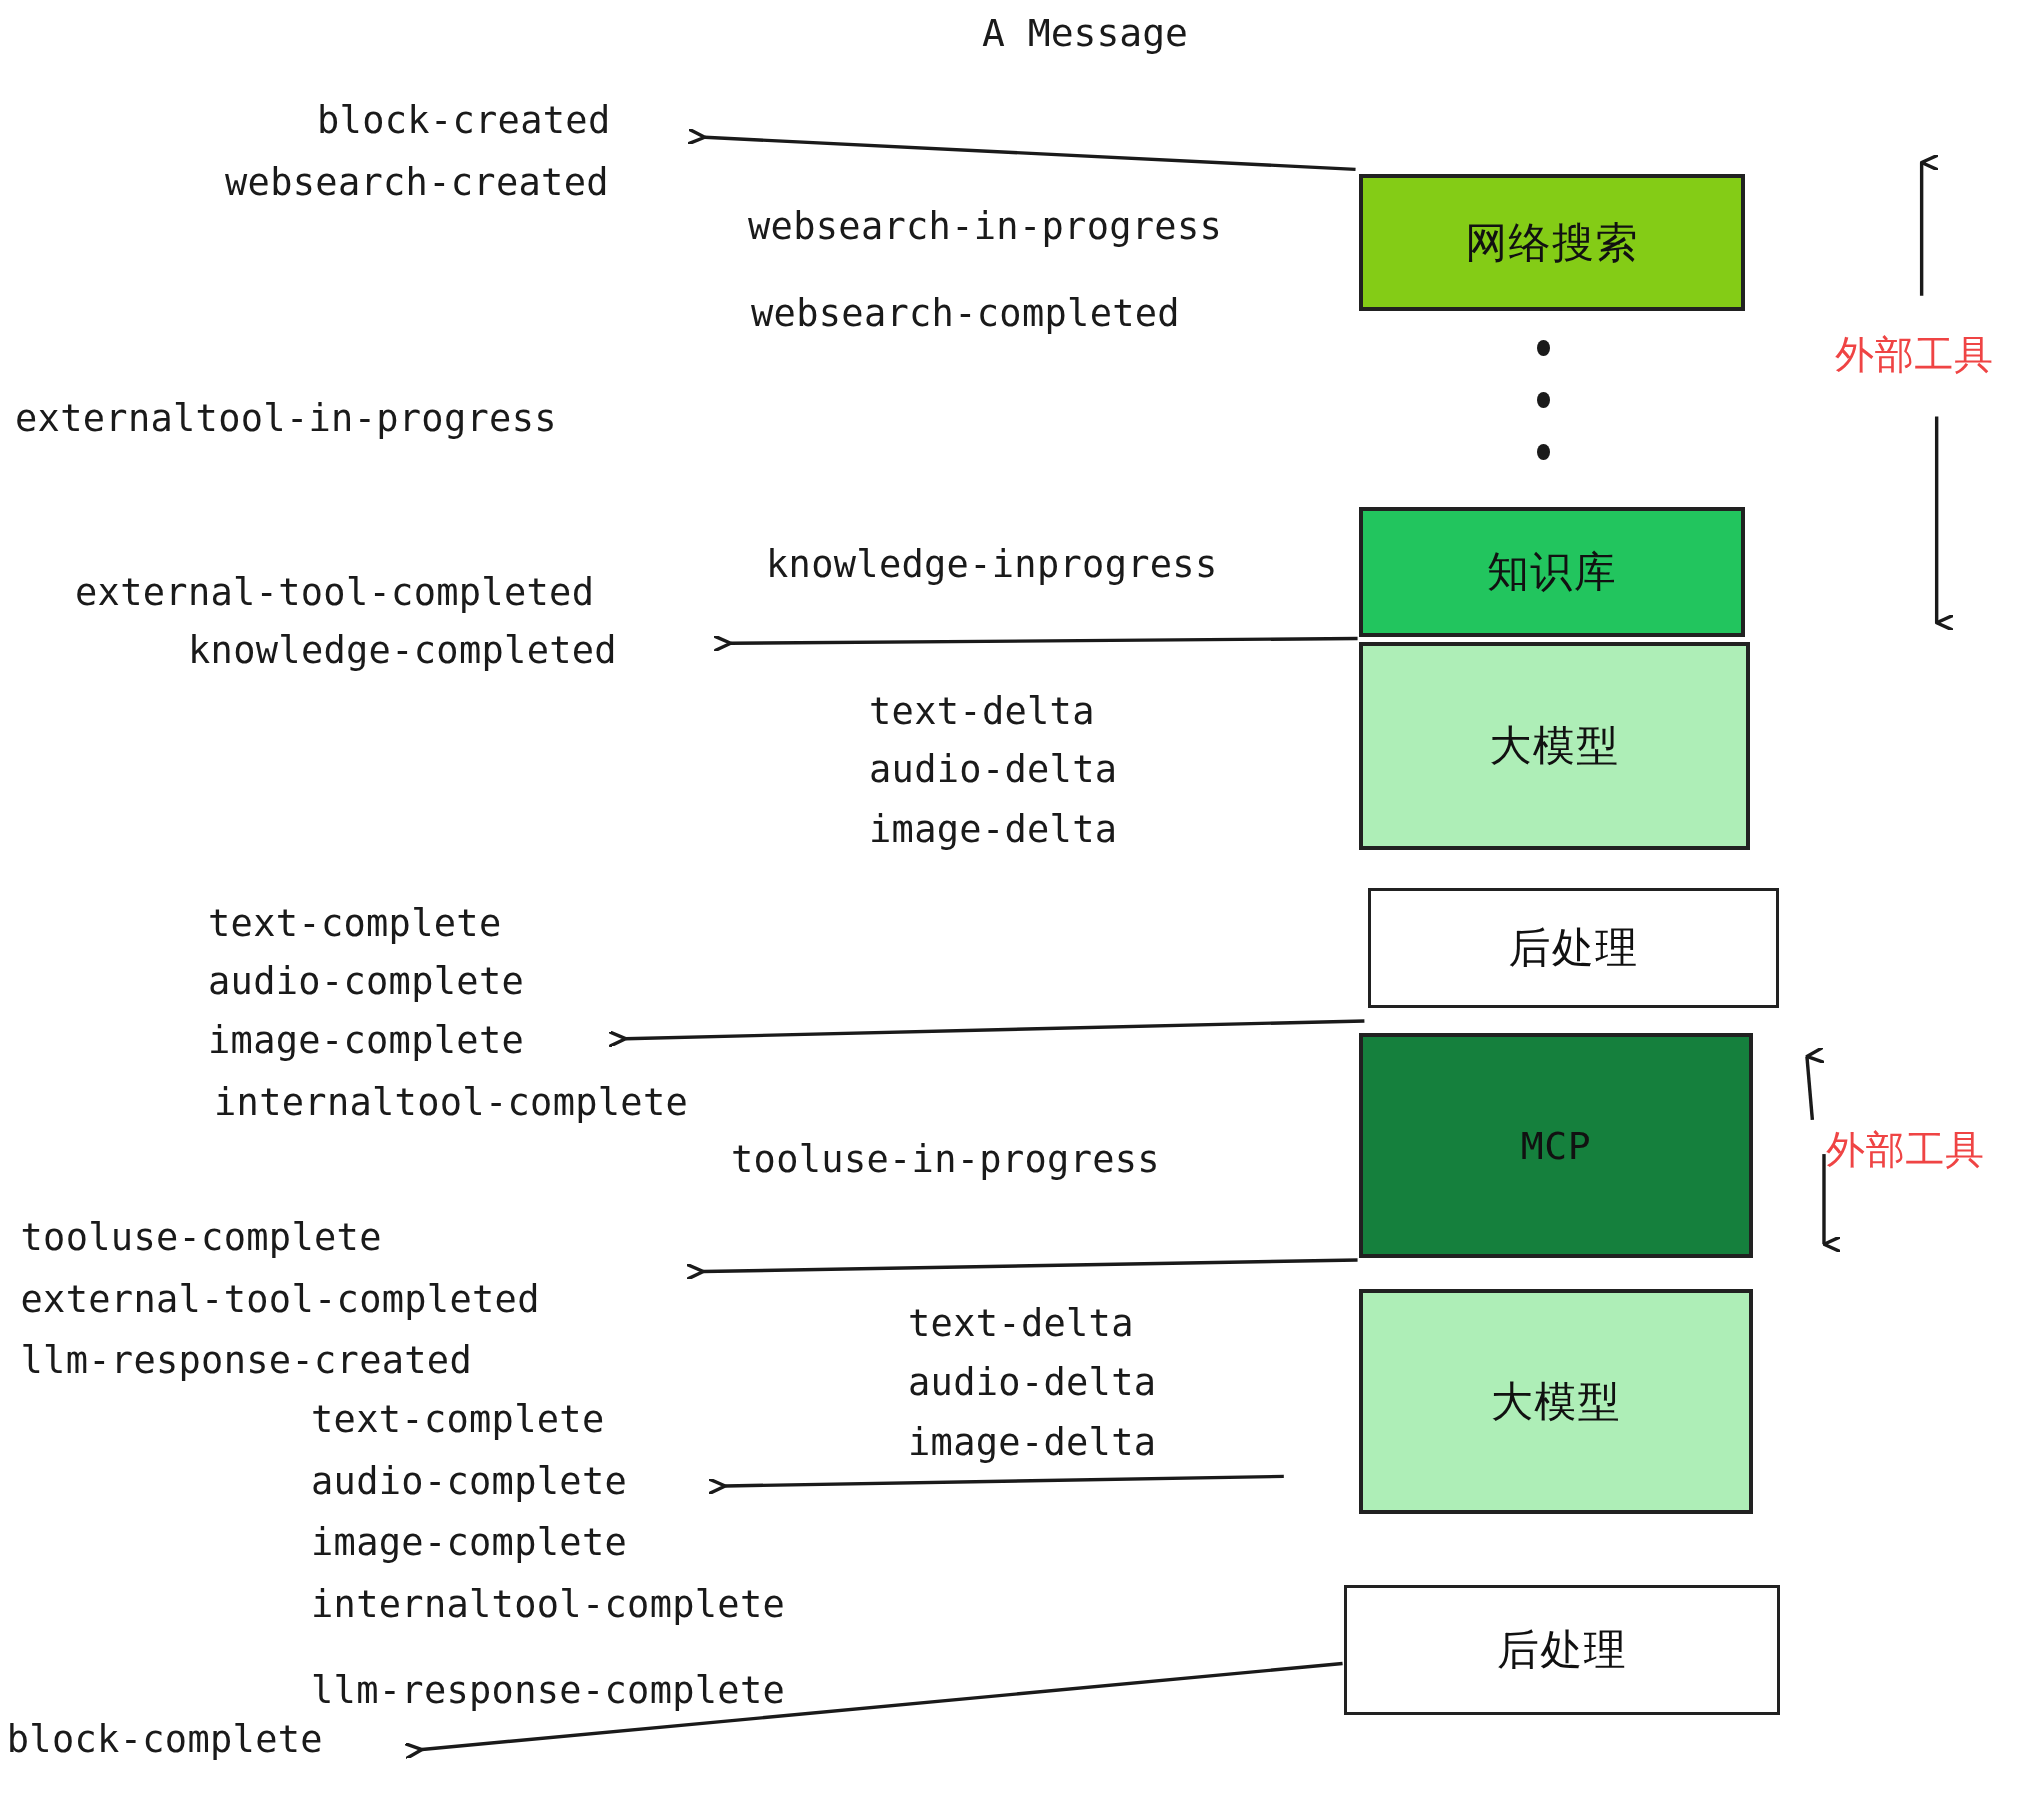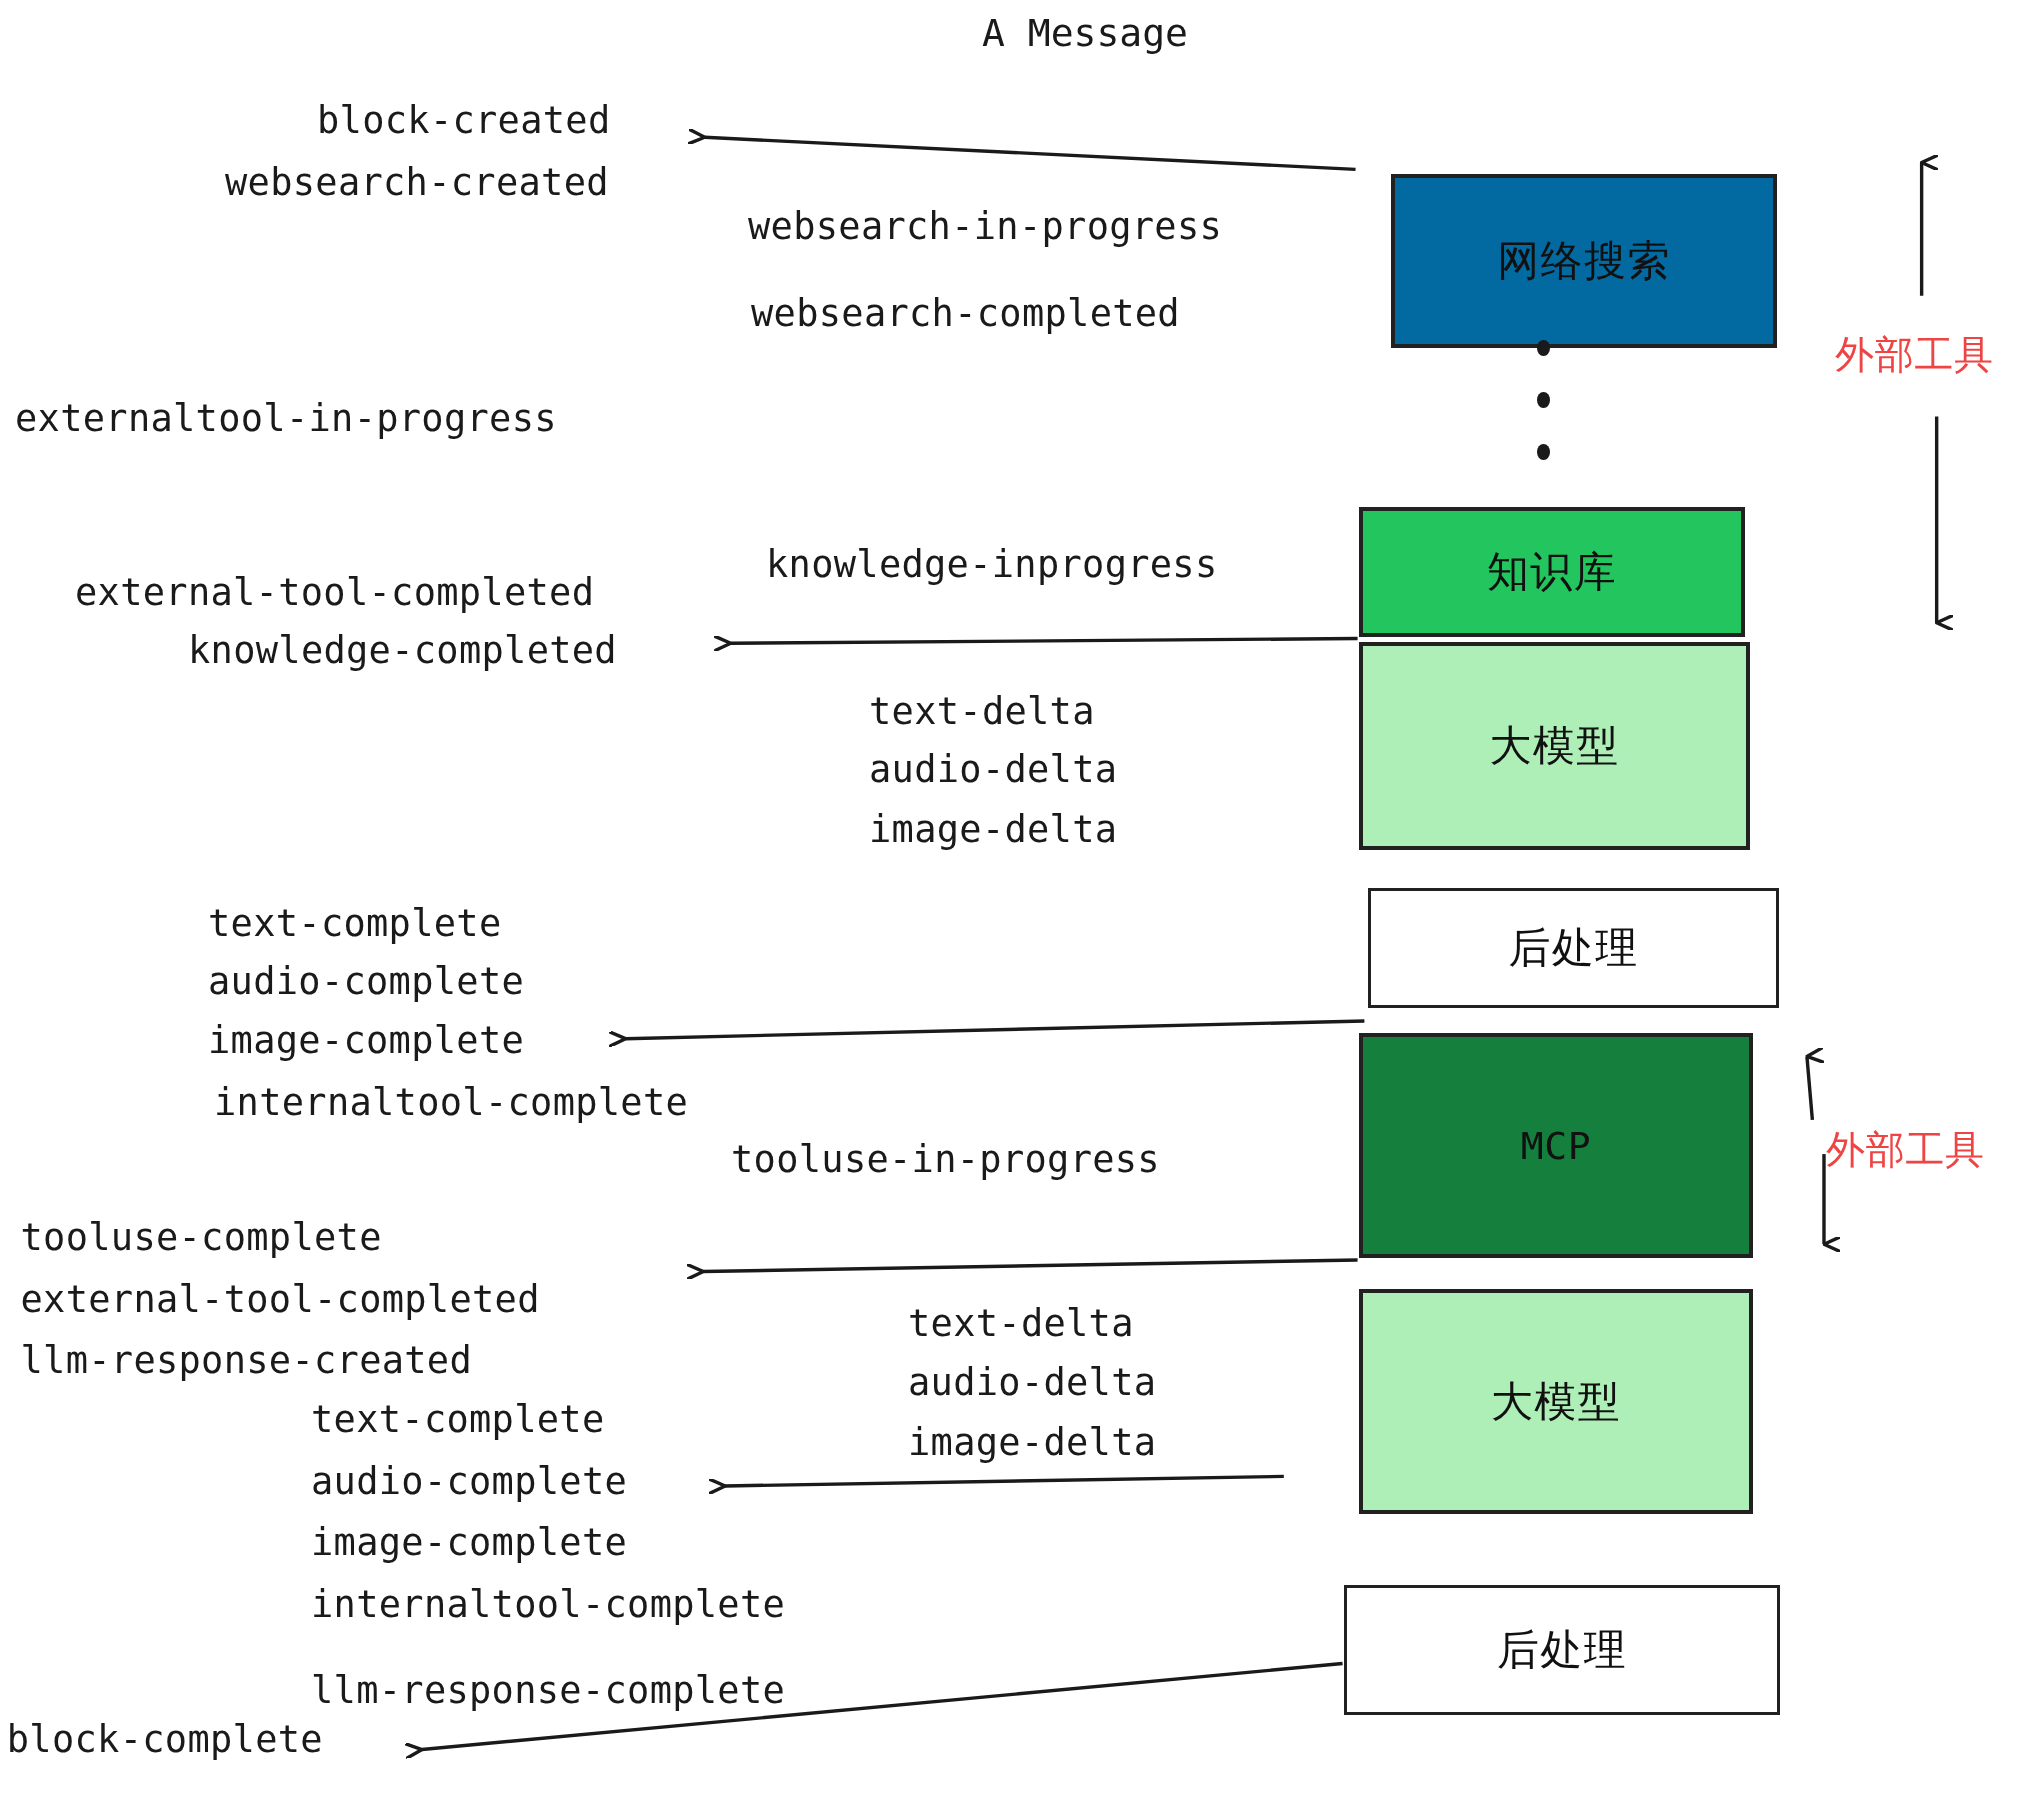--- a/index.html
+++ b/index.html
@@ -87,21 +87,21 @@
     pointer-events: none;
   }
 </style>
 </head>
 <body>
 
 <div id="stage">
 
   <div class="title" style="left:982px; top:13.7px;">A Message</div>
 
-  <div class="node" style="left:1359px; top:174px; width:386px; height:174px; background:#0369a1;margin-left:32px;">
+  <div class="node" style="left:1359px; top:174px; width:386px; height:137px; background:#84cc16;">
     <span class="node-label">网络搜索</span>
   </div>
 
   <div class="dots" style="left:1535px; top:340px; width:16.4px; height:120px;">
     <span class="dot"></span>
     <span class="dot"></span>
     <span class="dot"></span>
   </div>
 
   <div class="node" style="left:1359px; top:507px; width:386px; height:130px; background:#22c55e;">

